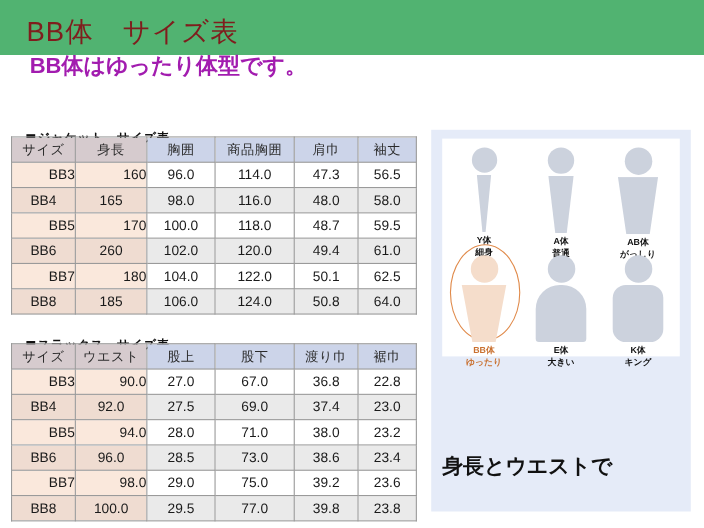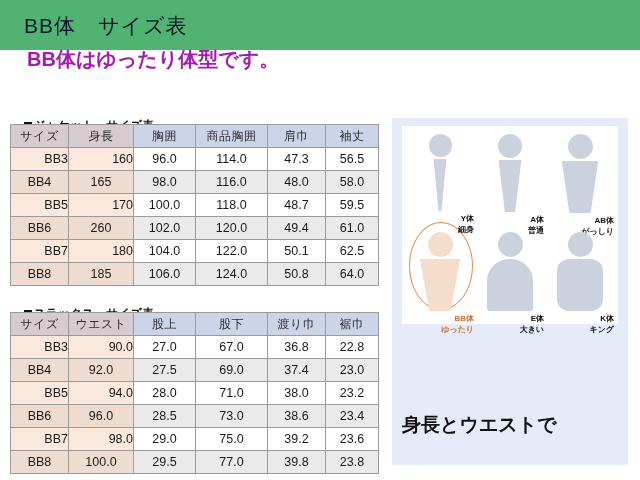--- a/index.html
+++ b/index.html
@@ -10,21 +10,21 @@
   }
   #page{position:relative;width:640px;height:480px;background:#fff;}
 
   
   .header-bar{
     position:absolute;left:0;top:0;width:640px;height:50px;
     background:#51b371;
   }
   .header-title{
     position:absolute;left:24px;top:12px;
-    color:#0f172a;font-size:21px;font-weight:400;letter-spacing:1px;
+    color:#7f1d1d;font-size:25px;font-weight:400;letter-spacing:1px;
     white-space:pre;
   }
 
   
   .lead{
     position:absolute;left:27px;top:46px;
     font-size:20px;font-weight:bold;color:#a21caf;white-space:pre;
   }
 
   
@@ -75,21 +75,21 @@
   .right-block{
     position:absolute;left:392px;top:118px;width:236px;height:347px;
     background:#e5ebf8;
   }
   .diagram-card{
     position:absolute;left:402px;top:126px;width:216px;height:198px;
     background:#ffffff;
   }
 
   
-  .fig{position:absolute;width:68px;text-align:right;}
+  .fig{position:absolute;width:68px;text-align:center;}
   .fig .head{
     margin:0 auto;background:#ccd2dd;border-radius:50%;
   }
   .fig .body{margin:2px auto 0 auto;background:#ccd2dd;}
   .fig .cap{
     font-size:8px;font-weight:bold;color:#111;line-height:10.5px;
     margin-top:3px;white-space:pre;
   }
   .fig.bb .head,.fig.bb .body{background:#f5ddcb;}
   .fig.bb .cap{color:#c9702f;}

